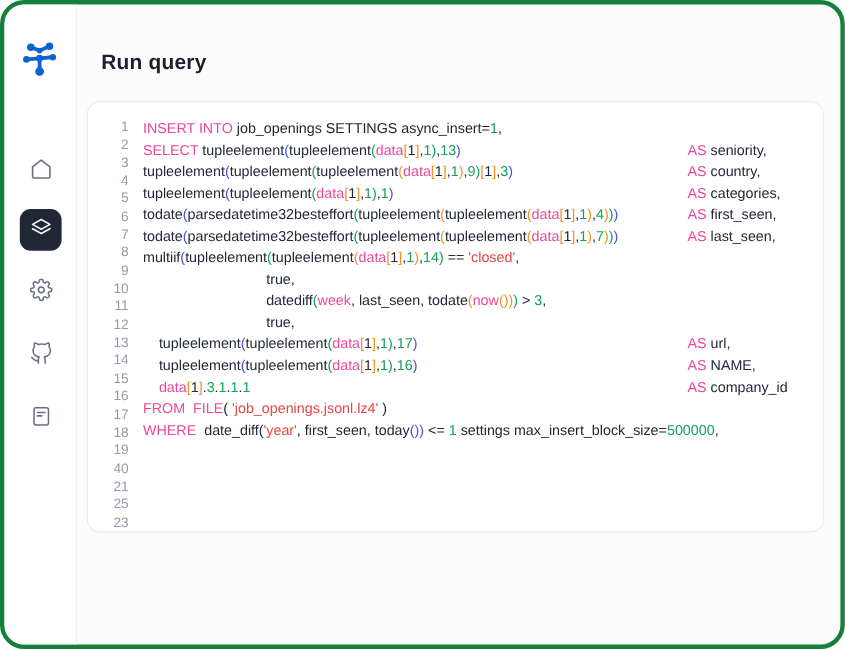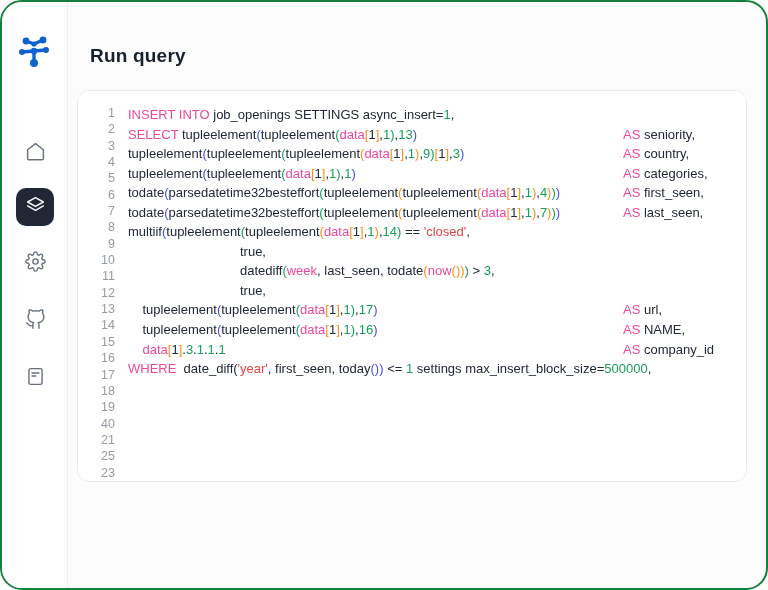--- a/index.html
+++ b/index.html
@@ -1,18 +1,18 @@
 <!DOCTYPE html>
 <html><head>
 <meta charset="utf-8">
 <style>
   * { margin:0; padding:0; box-sizing:border-box; }
   html,body { width:768px; height:590px; background:#ffffff; font-family:"Liberation Sans", sans-serif; }
   .window { position:absolute; left:0; top:0; width:768px; height:590px; background:#fcfcfd;
-            border:2px solid #15803d; border-radius:22px; overflow:hidden; }
+            border:4px solid #15803d; border-radius:22px; overflow:hidden; }
   
   .sidebar { position:absolute; left:0; top:0; width:66px; height:100%; background:#ffffff;
              border-right:1px solid #edeff2; }
   .logo { position:absolute; left:13px; top:32px; width:40px; height:36px; cursor:pointer; }
   .nav { position:absolute; left:0; top:132px; width:66px; display:flex; flex-direction:column; align-items:center; }
   .nav-btn { width:38px; height:38px; border:none; background:transparent; border-radius:10px;
              display:flex; align-items:center; justify-content:center; cursor:pointer; }
   .nav-btn svg { stroke:#687180; }
   .nav-btn.active { background:#202836; }
   .nav-btn.active svg { stroke:#f4f6f8; }
@@ -143,19 +143,20 @@
           <div class="code-line"><span class="tk-t">tupleelement</span><span class="tk-p1">(</span><span class="tk-t">tupleelement</span><span class="tk-p2">(</span><span class="tk-kw">data</span><span class="tk-p3">[</span><span class="tk-t">1</span><span class="tk-p3">]</span><span class="tk-t">,</span><span class="tk-n">1</span><span class="tk-p2">)</span><span class="tk-t">,</span><span class="tk-n">1</span><span class="tk-p1">)</span><span class="as-clause"><span class="tk-kw">AS</span><span class="tk-t"> categories,</span></span></div>
           <div class="code-line"><span class="tk-t">todate</span><span class="tk-p1">(</span><span class="tk-t">parsedatetime32besteffort</span><span class="tk-p2">(</span><span class="tk-t">tupleelement</span><span class="tk-p3">(</span><span class="tk-t">tupleelement</span><span class="tk-p3">(</span><span class="tk-kw">data</span><span class="tk-p3">[</span><span class="tk-t">1</span><span class="tk-p3">]</span><span class="tk-t">,</span><span class="tk-n">1</span><span class="tk-p3">)</span><span class="tk-t">,</span><span class="tk-n">4</span><span class="tk-p3">)</span><span class="tk-p2">)</span><span class="tk-p1">)</span><span class="as-clause"><span class="tk-kw">AS</span><span class="tk-t"> first_seen,</span></span></div>
           <div class="code-line"><span class="tk-t">todate</span><span class="tk-p1">(</span><span class="tk-t">parsedatetime32besteffort</span><span class="tk-p2">(</span><span class="tk-t">tupleelement</span><span class="tk-p3">(</span><span class="tk-t">tupleelement</span><span class="tk-p3">(</span><span class="tk-kw">data</span><span class="tk-p3">[</span><span class="tk-t">1</span><span class="tk-p3">]</span><span class="tk-t">,</span><span class="tk-n">1</span><span class="tk-p3">)</span><span class="tk-t">,</span><span class="tk-n">7</span><span class="tk-p3">)</span><span class="tk-p2">)</span><span class="tk-p1">)</span><span class="as-clause"><span class="tk-kw">AS</span><span class="tk-t"> last_seen,</span></span></div>
           <div class="code-line"><span class="tk-t">multiif</span><span class="tk-p1">(</span><span class="tk-t">tupleelement</span><span class="tk-p2">(</span><span class="tk-t">tupleelement</span><span class="tk-p3">(</span><span class="tk-kw">data</span><span class="tk-p3">[</span><span class="tk-t">1</span><span class="tk-p3">]</span><span class="tk-t">,</span><span class="tk-n">1</span><span class="tk-p3">)</span><span class="tk-t">,</span><span class="tk-n">14</span><span class="tk-p2">)</span><span class="tk-t"> == </span><span class="tk-s">'closed'</span><span class="tk-t">,</span></div>
           <div class="code-line"><span class="tk-t">                               true,</span></div>
           <div class="code-line"><span class="tk-t">                               datediff</span><span class="tk-p2">(</span><span class="tk-kw">week</span><span class="tk-t">, last_seen, todate</span><span class="tk-p3">(</span><span class="tk-kw">now</span><span class="tk-p3">(</span><span class="tk-p3">)</span><span class="tk-p3">)</span><span class="tk-p2">)</span><span class="tk-t"> &gt; </span><span class="tk-n">3</span><span class="tk-t">,</span></div>
           <div class="code-line"><span class="tk-t">                               true,</span></div>
           <div class="code-line"><span class="tk-t">    tupleelement</span><span class="tk-p1">(</span><span class="tk-t">tupleelement</span><span class="tk-p2">(</span><span class="tk-kw">data</span><span class="tk-p3">[</span><span class="tk-t">1</span><span class="tk-p3">]</span><span class="tk-t">,</span><span class="tk-n">1</span><span class="tk-p2">)</span><span class="tk-t">,</span><span class="tk-n">17</span><span class="tk-p1">)</span><span class="as-clause"><span class="tk-kw">AS</span><span class="tk-t"> url,</span></span></div>
           <div class="code-line"><span class="tk-t">    tupleelement</span><span class="tk-p1">(</span><span class="tk-t">tupleelement</span><span class="tk-p2">(</span><span class="tk-kw">data</span><span class="tk-p3">[</span><span class="tk-t">1</span><span class="tk-p3">]</span><span class="tk-t">,</span><span class="tk-n">1</span><span class="tk-p2">)</span><span class="tk-t">,</span><span class="tk-n">16</span><span class="tk-p1">)</span><span class="as-clause"><span class="tk-kw">AS</span><span class="tk-t"> NAME,</span></span></div>
           <div class="code-line"><span class="tk-t">    </span><span class="tk-kw">data</span><span class="tk-p3">[</span><span class="tk-t">1</span><span class="tk-p3">]</span><span class="tk-t">.</span><span class="tk-n">3</span><span class="tk-t">.</span><span class="tk-n">1</span><span class="tk-t">.</span><span class="tk-n">1</span><span class="tk-t">.</span><span class="tk-n">1</span><span class="as-clause"><span class="tk-kw">AS</span><span class="tk-t"> company_id</span></span></div>
+          <div class="code-line"><span class="tk-kw">FROM</span><span class="tk-t">  </span><span class="tk-kw">FILE</span><span class="tk-t">( </span><span class="tk-s">'job_openings.jsonl.lz4'</span><span class="tk-t"> )</span></div>
           <div class="code-line"><span class="tk-kw">WHERE</span><span class="tk-t">  date_diff(</span><span class="tk-s">'year'</span><span class="tk-t">, first_seen, today</span><span class="tk-p1">(</span><span class="tk-p1">)</span><span class="tk-p1">)</span><span class="tk-t"> &lt;= </span><span class="tk-n">1</span><span class="tk-t"> settings max_insert_block_size=</span><span class="tk-n">500000</span><span class="tk-t">,</span></div>
           <div class="code-line"><span class="tk-t"></span></div>
         </div>
     </div>
   </main>
 
 </div>
 
 </body></html>

